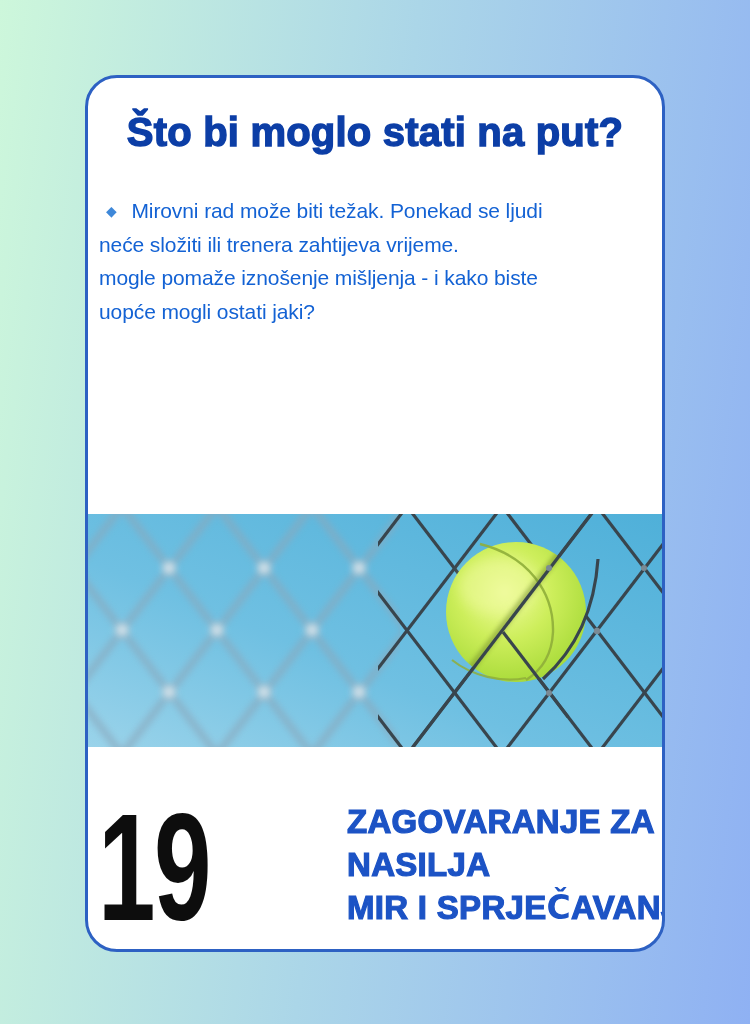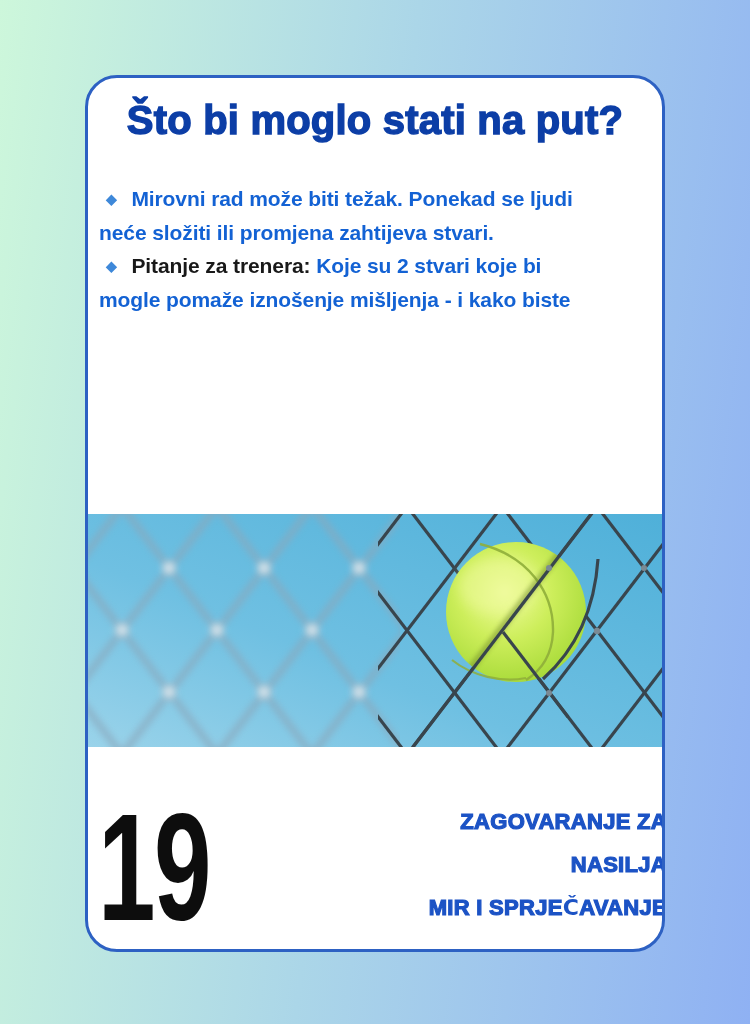--- a/index.html
+++ b/index.html
@@ -8,30 +8,30 @@
     font-family:"Liberation Sans", sans-serif;
     background: linear-gradient(97deg, var(--bg-left,#cdf7db) 0%, #abd6e8 48%, var(--bg-right,#8fb1f3) 100%);
   }
   .card {
     position:absolute; left:85px; top:75px; width:580px; height:877px;
     box-sizing:border-box; background:#ffffff;
     border:3px solid var(--card-border,#2d61c3); border-radius:32px;
     overflow:hidden;
   }
   .title {
-    margin:0; padding-top:18px; text-align:center;
+    margin:12px; padding-top:18px; text-align:center;
     font-size:40px; line-height:48px; font-weight:bold;
     color:var(--title-color,#0c3ea6);
     -webkit-text-stroke:1.4px var(--title-color,#0c3ea6);
     letter-spacing:0.2px;
   }
   .body-text { margin-top:38px; padding:0 10px 0 11px; }
   .bline {
     line-height:33.5px; height:33.5px; white-space:nowrap;
-    font-size:21px; font-weight:bold; letter-spacing:-0.1px;
+    font-size:21px; font-weight:normal; letter-spacing:-0.1px;
     color:var(--body-blue,#1362d4);
   }
   .bline .blue  { color:var(--body-blue,#1362d4); }
   .bline .black { color:var(--body-black,#191919); }
   .bline .bullet {
     color:var(--bullet-color,#3e88d9); font-size:14px;
     margin:0 9px 0 7px; vertical-align:2px;
   }
   .photo {
     position:absolute; left:0; top:436px; width:100%; height:233px;
@@ -39,42 +39,42 @@
   }
   .photo svg { width:100%; height:100%; display:block; }
   .big-number {
     position:absolute; left:10px; top:713px;
     font-size:152px; line-height:1; font-weight:bold;
     letter-spacing:-2px; color:var(--number-color,#0d0d0d);
     transform:scaleX(0.68); transform-origin:0 0;
   }
   .footer-label {
     position:absolute; left:259px; top:722px; width:320px;
-    text-align:right; font-size:22px; line-height:43px; font-weight:bold;
+    text-align:left; font-size:33px; line-height:43px; font-weight:bold;
     color:var(--footer-blue,#1c53c5);
     -webkit-text-stroke:1.2px var(--footer-blue,#1c53c5);
     letter-spacing:0.3px;
   }
   .fline { white-space:nowrap; }
   .fline .alt {
     -webkit-text-stroke:0; font-family:"DejaVu Sans", sans-serif; font-weight:700;
   }
 </style>
 </head>
 <body style="--bg-left: #cdf7db; --bg-right: #8fb1f3; --card-border: #2d61c3; --title-color: #0c3ea6; --body-blue: #1362d4; --body-black: #191919; --bullet-color: #3e88d9; --footer-blue: #1c53c5; --number-color: #0d0d0d;">
 
 <div class="card">
 
   <h1 class="title">Što bi moglo stati na put?</h1>
 
   <div class="body-text">
       <div class="bline"><span class="bullet">◆</span> <span class="blue">Mirovni rad može biti težak. Ponekad se ljudi</span></div>
-      <div class="bline"><span class="blue">neće složiti ili promjena zahtijeva stvari.</span></div>
-      <div class="bline"><span class="bullet">◆</span> <span class="black">Pitanje za trenera:</span> <span class="blue">Koje su 2 stvari koje bi</span></div>
+      <div class="bline"><span class="blue">neće složiti ili trenera zahtijeva vrijeme.</span></div>
       <div class="bline"><span class="blue">mogle pomaže iznošenje mišljenja - i kako biste</span></div>
+      <div class="bline"><span class="blue">uopće mogli ostati jaki?</span></div>
     </div>
 
   <div class="photo">
     <svg viewBox="0 0 574 233" preserveAspectRatio="none">
       <defs>
         <linearGradient id="sky" x1="1" y1="0" x2="0" y2="1">
           <stop offset="0" stop-color="#4fb0d9"></stop>
           <stop offset="0.6" stop-color="#6fc0e2"></stop>
           <stop offset="1" stop-color="#9ad3ea"></stop>
         </linearGradient>

